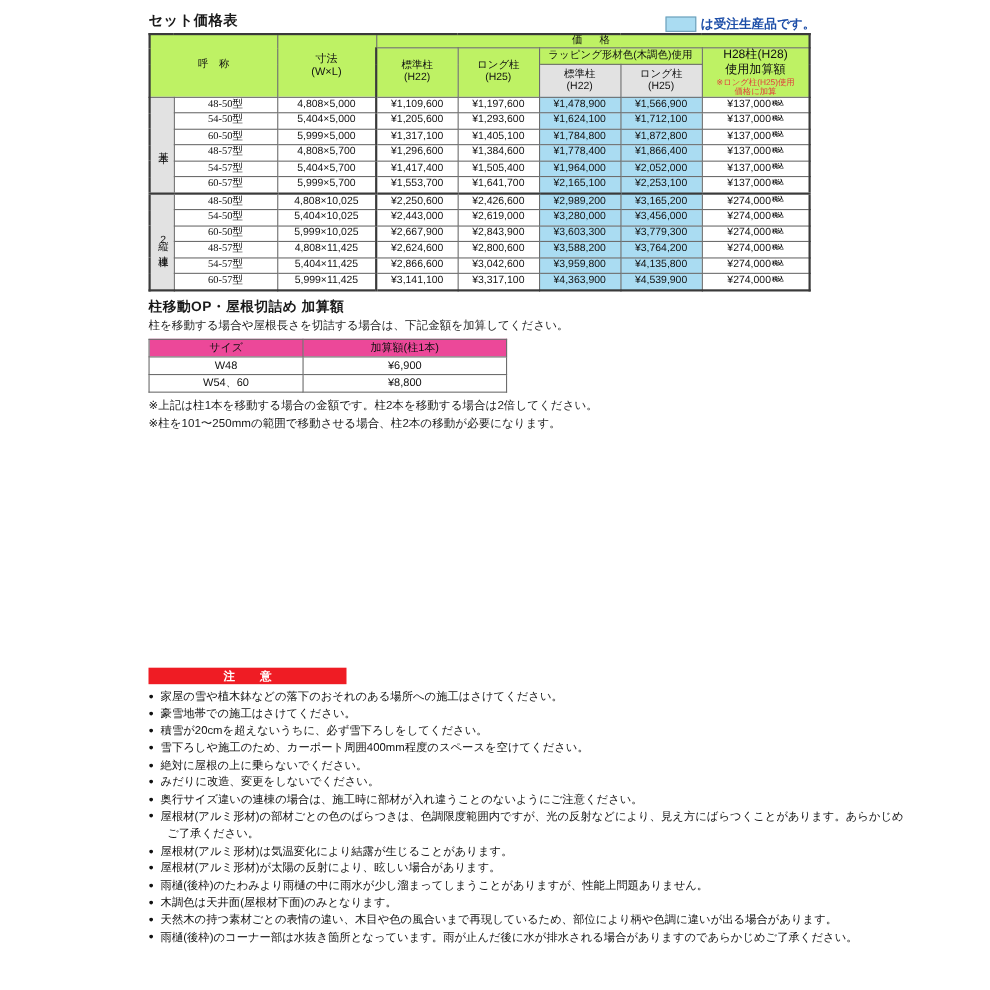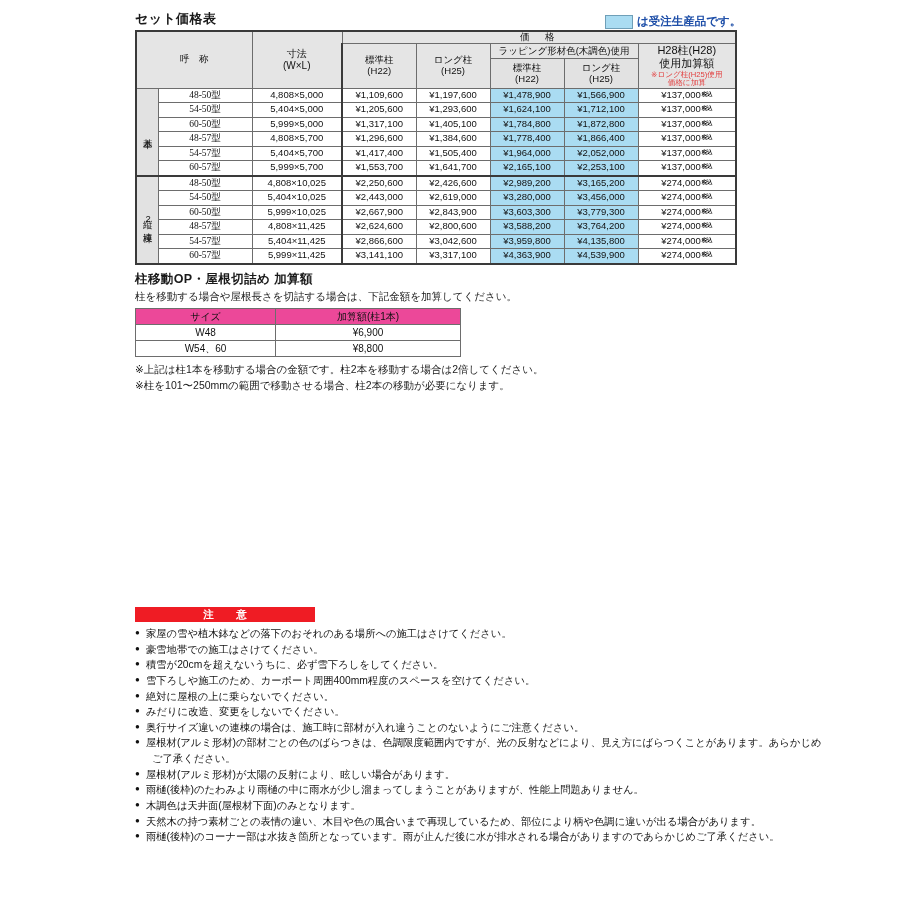--- a/index.html
+++ b/index.html
@@ -33,21 +33,21 @@
   table.pt td,table.pt th{
     border:1px solid #6d6d6d;
     font-weight:normal;
     padding:0;
     font-size:9.5px;
     line-height:1.15;
     text-align:center;
     vertical-align:middle;
     color:#111;
   }
-  .hd{background:#e5e5e5;}
+  .hd{background:#bef264;}
   .hd-sub{background:#e2e2e2;}
 
   #priceTable{width:600px;border:2px solid #3a3a3a;}
   .c-grp{width:22px;}
   .c-name{width:94px;}
   .c-dim{width:90px;}
   .c-p{width:74px;}
   .c-last{width:98px;}
 
   .h-title{font-size:10px;letter-spacing:3px;}
@@ -309,20 +309,21 @@
     <div class="caution-bar">注　意</div>
     <ul class="clist" id="cautionList">
         <li>家屋の雪や植木鉢などの落下のおそれのある場所への施工はさけてください。</li>
         <li>豪雪地帯での施工はさけてください。</li>
         <li>積雪が20cmを超えないうちに、必ず雪下ろしをしてください。</li>
         <li>雪下ろしや施工のため、カーポート周囲400mm程度のスペースを空けてください。</li>
         <li>絶対に屋根の上に乗らないでください。</li>
         <li>みだりに改造、変更をしないでください。</li>
         <li>奥行サイズ違いの連棟の場合は、施工時に部材が入れ違うことのないようにご注意ください。</li>
         <li>屋根材(アルミ形材)の部材ごとの色のばらつきは、色調限度範囲内ですが、光の反射などにより、見え方にばらつくことがあります。あらかじめ<span class="cont">ご了承ください。</span></li>
+        <li>屋根材(アルミ形材)は気温変化により結露が生じることがあります。</li>
         <li>屋根材(アルミ形材)が太陽の反射により、眩しい場合があります。</li>
         <li>雨樋(後枠)のたわみより雨樋の中に雨水が少し溜まってしまうことがありますが、性能上問題ありません。</li>
         <li>木調色は天井面(屋根材下面)のみとなります。</li>
         <li>天然木の持つ素材ごとの表情の違い、木目や色の風合いまで再現しているため、部位により柄や色調に違いが出る場合があります。</li>
         <li>雨樋(後枠)のコーナー部は水抜き箇所となっています。雨が止んだ後に水が排水される場合がありますのであらかじめご了承ください。</li>
       </ul>
   </div>
 
 </div>
 

